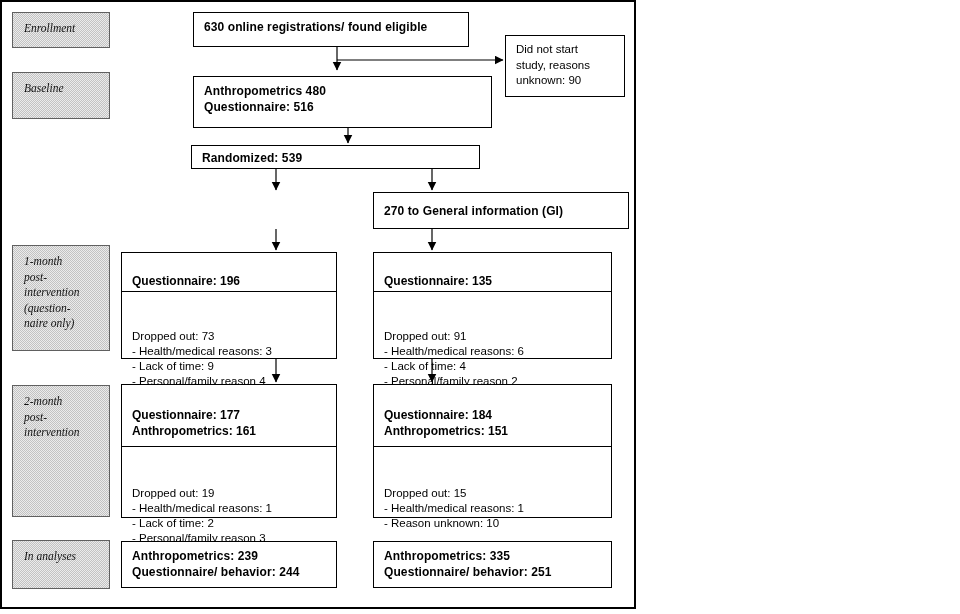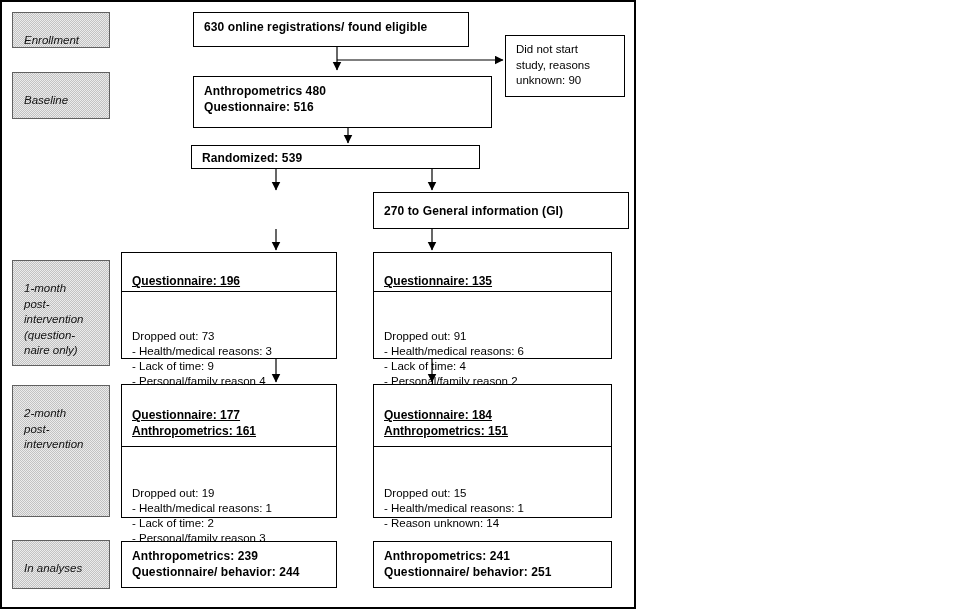--- a/index.html
+++ b/index.html
@@ -31,26 +31,27 @@
   
   .stage {
     position: absolute;
     left: 12px;
     width: 98px;
     box-sizing: border-box;
     border: 1.5px solid #606060;
     background-color: #e6e6e6;
     background-image: conic-gradient(#c2c2c2 90deg, #ebebeb 90deg 180deg, #c2c2c2 180deg 270deg, #ebebeb 270deg);
     background-size: 2px 2px;
-    padding: 20px 6px 0 11px;
+    padding: 8px 6px 0 11px;
     font-style: italic;
     font-size: 11.5px;
     line-height: 15.5px;
     color: #111111;
     white-space: pre-line;
+    font-family: Liberation Serif, serif;
   }
   
   .fbox {
     position: absolute;
     box-sizing: border-box;
     border: 1px solid #000000;
     background: #ffffff;
     color: #000000;
     font-size: 11.5px;
     line-height: 15px;
@@ -65,21 +66,20 @@
   }
   .fhead {
     box-sizing: border-box;
     border-bottom: 1px solid #000000;
     padding: 5px 6px 0 10px;
     font-weight: bold;
     font-size: 12px;
     line-height: 16px;
     white-space: pre-line;
     overflow: hidden;
-    text-decoration: underline;
   }
   .fbody {
     padding: 5px 6px 0 10px;
     font-size: 11.5px;
     line-height: 15px;
     white-space: pre-line;
     margin-top: 17px;
   }
 </style>
 </head>
@@ -103,21 +103,21 @@
       <path d="M432,169 V190" marker-end="url(#ah)"></path>
       <path d="M276,229 V250" marker-end="url(#ah)"></path>
       <path d="M432,229 V250" marker-end="url(#ah)"></path>
       <path d="M276,359 V382" marker-end="url(#ah)"></path>
       <path d="M432,359 V382" marker-end="url(#ah)"></path>
     </g>
   </svg>
 
   <div class="stage" style="top:12px;height:36px">Enrollment</div>
   <div class="stage" style="top:72px;height:47px">Baseline</div>
-  <div class="stage" style="top:260px;height:106px">1-month
+  <div class="stage" style="top:245px;height:106px">1-month
 post-
 intervention
 (question-
 naire only)</div>
   <div class="stage" style="top:385px;height:132px">2-month
 post-
 intervention</div>
   <div class="stage" style="top:540px;height:49px">In analyses</div>
 
   <div class="fbox pad bold" style="left:193px;top:12px;width:276px;height:35px">630 online registrations/ found eligible</div>
@@ -160,22 +160,22 @@
 - Lack of time: 2
 - Personal/family reason 3
 - Reason unknown: 13</div>
   </div>
 
   <div class="fbox" style="left:373px;top:384px;width:239px;height:134px">
     <div class="fhead" style="height:47px;padding-top:7px">Questionnaire: 184
 Anthropometrics: 151</div>
     <div class="fbody" style="padding-top:7px">Dropped out: 15
 - Health/medical reasons: 1
-- Reason unknown: 14</div>
+- Reason unknown: 10</div>
   </div>
 
   <div class="fbox pad bold" style="left:121px;top:541px;width:216px;height:47px">Anthropometrics: 239
 Questionnaire/ behavior: 244</div>
 
-  <div class="fbox pad bold" style="left:373px;top:541px;width:239px;height:47px">Anthropometrics: 241
+  <div class="fbox pad bold" style="left:373px;top:541px;width:239px;height:47px">Anthropometrics: 335
 Questionnaire/ behavior: 251</div>
 
 </div>
 
 </body></html>

